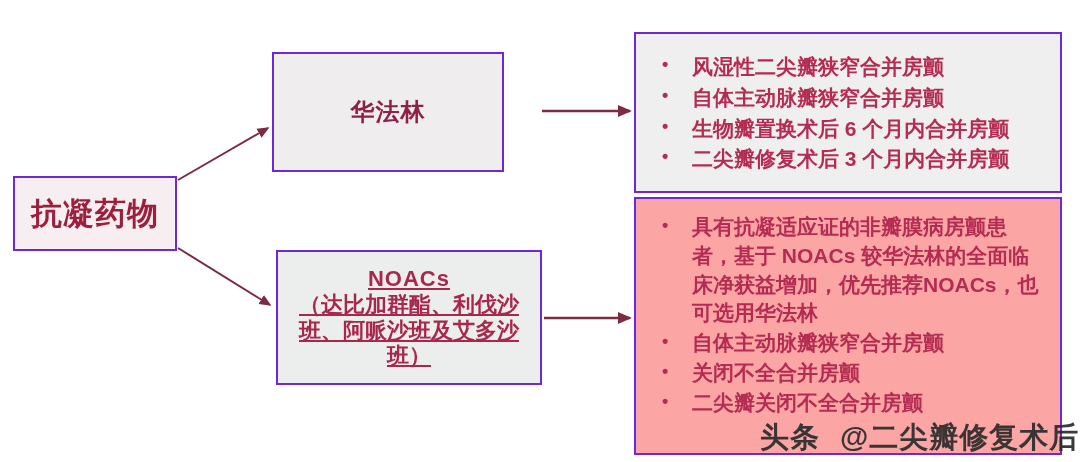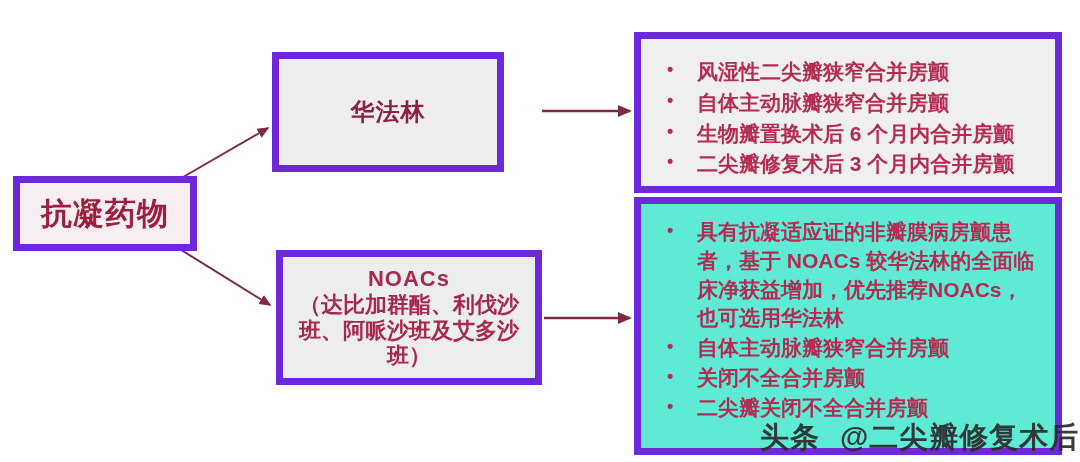--- a/index.html
+++ b/index.html
@@ -8,30 +8,30 @@
     background:#ffffff;
     font-family:"Liberation Sans","DejaVu Sans",sans-serif;
     overflow:hidden;
     position:relative;
   }
   #stage{position:relative;width:1080px;height:462px;}
 
   .box{
     position:absolute;
     background:#efefef;
-    border:7px solid #6d28d9;
+    border:2px solid #6d28d9;
     box-sizing:border-box;
     display:flex;
     align-items:center;
     justify-content:center;
   }
 
   
   #root-box{
-    left:13px;top:176px;width:184px;height:75px;
+    left:13px;top:176px;width:164px;height:75px;
     background:#f6eef0;
   }
   #root-label{
     color:#9c1f3d;
     font-weight:bold;
     font-size:31px;
     letter-spacing:1px;
     white-space:nowrap;
   }
 
@@ -51,34 +51,35 @@
     left:276px;top:250px;width:266px;height:135px;
     background:#eceded;
   }
   #noac-label{
     color:#a8284d;
     font-weight:bold;
     font-size:22px;
     line-height:1.18;
     text-align:center;
     padding:0 16px;
+    text-decoration:underline;
   }
   #noac-label .noac-title{display:block;letter-spacing:1px;}
   #noac-label .noac-sub{display:block;}
 
   
   #ind-top-box{
     left:634px;top:32px;width:428px;height:161px;
     background:#efefef;
     display:block;
     padding:18px 0 0 0;
   }
   #ind-bottom-box{
     left:634px;top:197px;width:428px;height:258px;
-    background:#5eead4;
+    background:#fca5a5;
     display:block;
     padding:14px 0 0 0;
     overflow:hidden;
   }
 
   ul.ind-list{
     list-style:none;
     margin:0;
     padding:0 14px 0 18px;
   }

